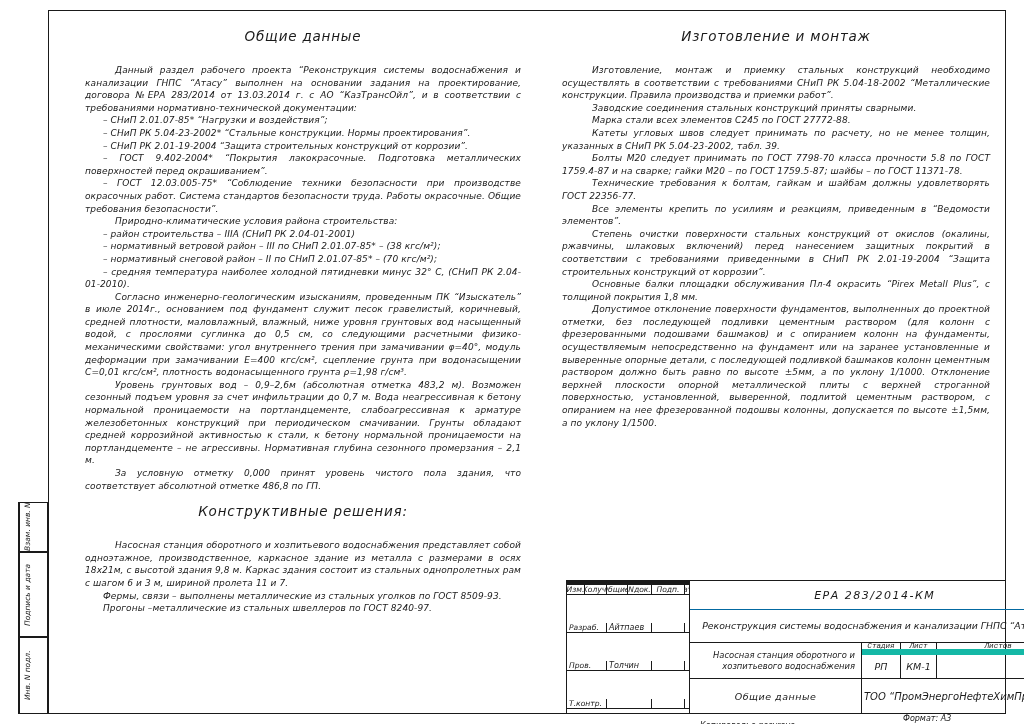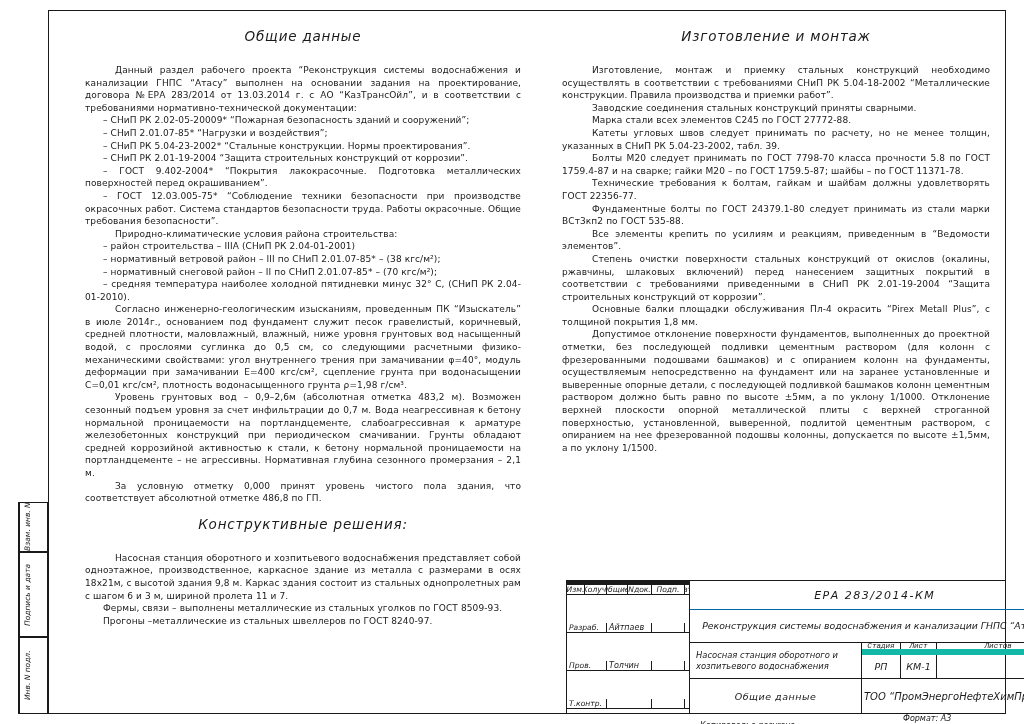--- a/index.html
+++ b/index.html
@@ -28,21 +28,21 @@
   
   .col{position:absolute;top:28px;}
   .col-left{left:85px;width:436px;}
   .col-right{left:562px;width:428px;}
   .col-title{
     font-style:italic;font-size:13.5px;font-weight:normal;letter-spacing:.8px;
     text-align:center;margin:0 0 20px 0;
   }
   .col-title.sub{margin-top:11px;}
   .para{
-    margin:0;font-size:9px;line-height:1.4;
+    margin:0;font-style:italic;font-size:9px;line-height:1.4;
     text-align:justify;text-indent:30px;letter-spacing:.1px;
   }
   .para.li{text-indent:18px;}
   
   .stamp{
     position:absolute;left:566px;top:580px;width:440px;height:134px;
     border:1.6px solid #1a1a1a;box-sizing:border-box;display:flex;
     background:#fff;font-style:italic;
   }
   .stamp *{box-sizing:border-box;}
@@ -64,21 +64,21 @@
     height:29px;border-bottom:1px solid #0369a1;display:flex;align-items:center;justify-content:center;
     font-size:11px;letter-spacing:1.5px;
   }
   .tb-project{
     height:33px;border-bottom:1px solid #1a1a1a;display:flex;align-items:center;justify-content:center;
     text-align:center;font-size:9.3px;line-height:1.25;padding:0 8px;
   }
   .tb-mid{height:36px;border-bottom:1px solid #1a1a1a;display:flex;}
   .tb-object{
     width:172px;border-right:1px solid #1a1a1a;display:flex;align-items:center;justify-content:center;
-    text-align:left;font-size:8.4px;line-height:1.3;padding:0 6px;
+    text-align:right;font-size:8.4px;line-height:1.3;padding:0 6px;
   }
   .tb-stage{flex:1;display:flex;flex-direction:column;}
   .tb-stage-hd{display:grid;grid-template-columns:39px 36px 1fr;height:12px;border-bottom:6px solid #14b8a6;font-family:Liberation Mono, monospace;}
   .tb-stage-val{display:grid;grid-template-columns:39px 36px 1fr;flex:1;}
   .tb-stage-val .c{font-size:9.5px;justify-content:center;border-bottom:none;}
   .tb-stage-hd .c{border-bottom:none;}
   .tb-bottom{flex:1;display:flex;}
   .tb-sheet-title{
     width:172px;border-right:1px solid #1a1a1a;display:flex;align-items:center;justify-content:center;
     font-size:9.5px;letter-spacing:.5px;
@@ -109,21 +109,20 @@
   <div class="side-label">Инв. N подл.</div>
   <div class="side-blank"></div>
 </div>
 
 <div class="col col-left">
   <h2 class="col-title">Общие данные</h2>
   <div>
 
       <p class="para">Данный раздел рабочего проекта “Реконструкция системы водоснабжения и канализации ГНПС “Атасу” выполнен на основании задания на проектирование, договора №ЕРА 283/2014 от 13.03.2014 г. с АО “КазТрансОйл”, и в соответствии с требованиями нормативно-технической документации:</p>
 
-      <p class="para li">– СНиП РК 2.02-05-20009* “Пожарная безопасность зданий и сооружений”;</p>
 
       <p class="para li">– СНиП 2.01.07-85* “Нагрузки и воздействия”;</p>
 
       <p class="para li">– СНиП РК 5.04-23-2002* “Стальные конструкции. Нормы проектирования”.</p>
 
       <p class="para li">– СНиП РК 2.01-19-2004 “Защита строительных конструкций от коррозии”.</p>
 
       <p class="para li">– ГОСТ 9.402-2004* “Покрытия лакокрасочные. Подготовка металлических поверхностей перед окрашиванием”.</p>
 
       <p class="para li">– ГОСТ 12.03.005-75* “Соблюдение техники безопасности при производстве окрасочных работ. Система стандартов безопасности труда. Работы окрасочные. Общие требования безопасности”.</p>
@@ -165,21 +164,20 @@
       <p class="para">Заводские соединения стальных конструкций приняты сварными.</p>
 
       <p class="para">Марка стали всех элементов С245 по ГОСТ 27772-88.</p>
 
       <p class="para">Катеты угловых швов следует принимать по расчету, но не менее толщин, указанных в СНиП РК 5.04-23-2002, табл. 39.</p>
 
       <p class="para">Болты М20 следует принимать по ГОСТ 7798-70 класса прочности 5.8 по ГОСТ 1759.4-87 и на сварке; гайки М20 – по ГОСТ 1759.5-87; шайбы – по ГОСТ 11371-78.</p>
 
       <p class="para">Технические требования к болтам, гайкам и шайбам должны удовлетворять ГОСТ 22356-77.</p>
 
-      <p class="para">Фундаментные болты по ГОСТ 24379.1-80 следует принимать из стали марки ВСт3кп2 по ГОСТ 535-88.</p>
 
       <p class="para">Все элементы крепить по усилиям и реакциям, приведенным в “Ведомости элементов”.</p>
 
       <p class="para">Степень очистки поверхности стальных конструкций от окислов (окалины, ржавчины, шлаковых включений) перед нанесением защитных покрытий в соответствии с требованиями приведенными в СНиП РК 2.01-19-2004 “Защита строительных конструкций от коррозии”.</p>
 
       <p class="para">Основные балки площадки обслуживания Пл-4 окрасить “Pirex Metall Plus”, с толщиной покрытия 1,8 мм.</p>
 
       <p class="para">Допустимое отклонение поверхности фундаментов, выполненных до проектной отметки, без последующей подливки цементным раствором (для колонн с фрезерованными подошвами башмаков) и с опиранием колонн на фундаменты, осуществляемым непосредственно на фундамент или на заранее установленные и выверенные опорные детали, с последующей подливкой башмаков колонн цементным раствором должно быть равно по высоте ±5мм, а по уклону 1/1000. Отклонение верхней плоскости опорной металлической плиты с верхней строганной поверхностью, установленной, выверенной, подлитой цементным раствором, с опиранием на нее фрезерованной подошвы колонны, допускается по высоте ±1,5мм, а по уклону 1/1500.</p>
     </div>
 </div>

